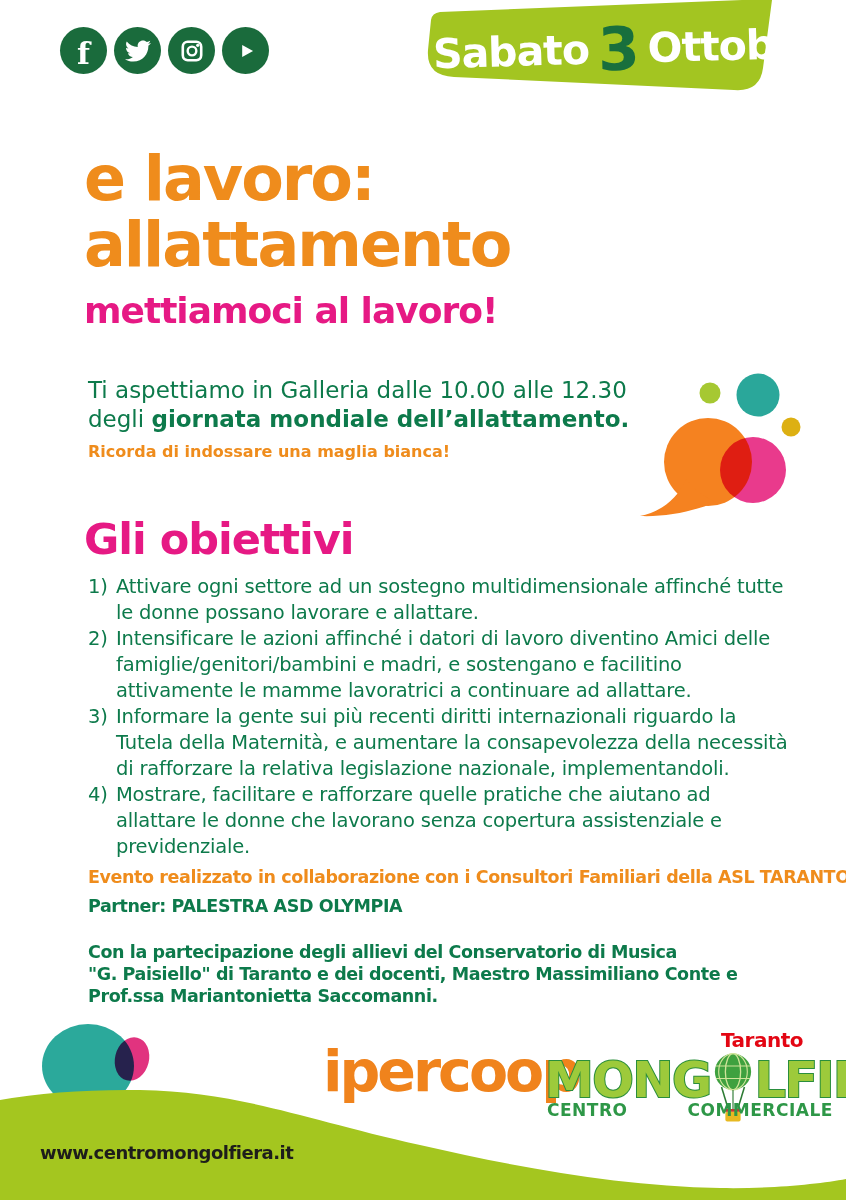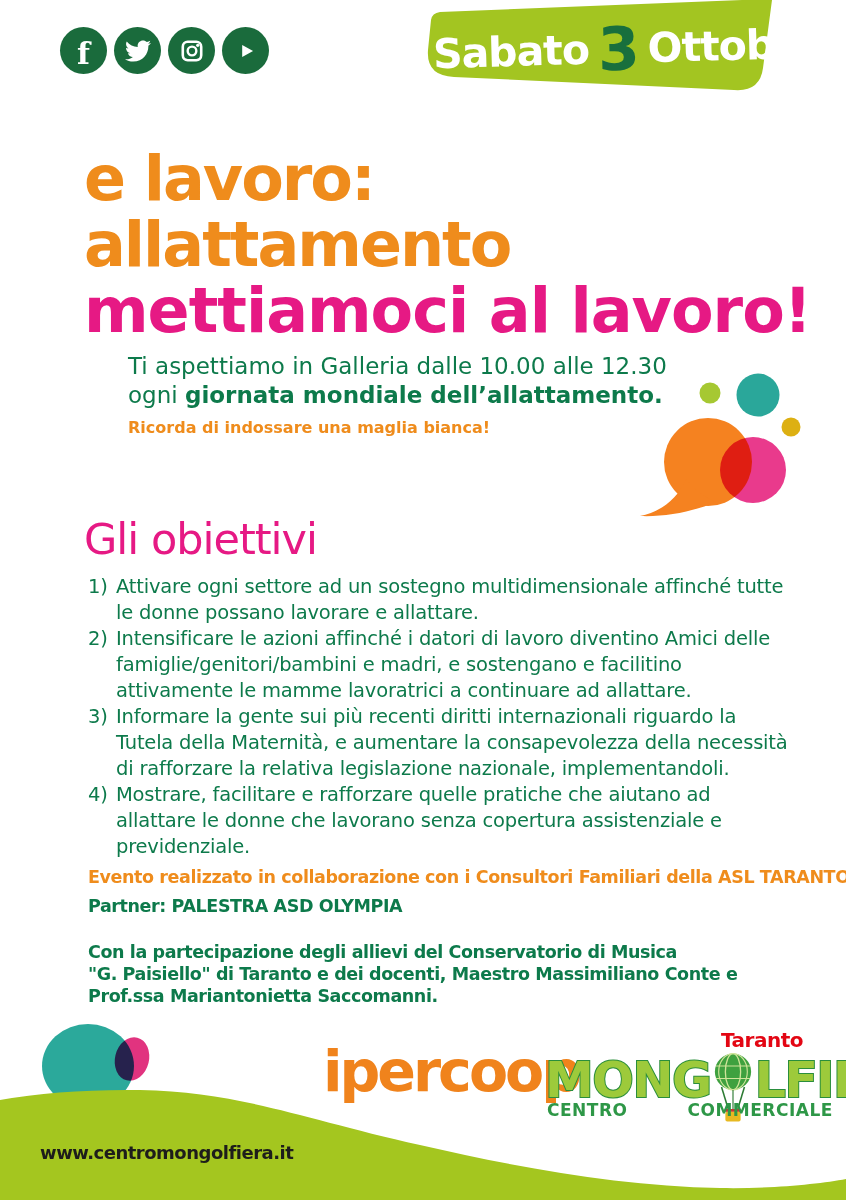--- a/index.html
+++ b/index.html
@@ -15,30 +15,30 @@
   .fb-f{color:#fff;font-weight:bold;font-size:30px;font-family:"DejaVu Serif",serif;margin-top:6px;}
   
   .banner-svg{position:absolute;left:0;top:0;}
   .banner-text{position:absolute;left:433px;top:22px;width:300px;height:56px;
     display:flex;align-items:center;gap:9px;transform:rotate(-1.6deg);}
   .banner-text .w{color:#ffffff;font-weight:bold;font-size:41px;letter-spacing:-1px;}
   .banner-text .d{color:#186f3d;font-weight:bold;font-size:60px;line-height:0.9;letter-spacing:-1px;}
   
   .headline{position:absolute;left:84px;top:146px;}
   .headline .l1{font-size:62px;font-weight:bold;color:#ef8c1c;letter-spacing:-2px;line-height:66px;}
-  .headline .l3{font-size:62px;font-weight:bold;color:#e61984;letter-spacing:-1px;line-height:50px;margin-top:8px;}
+  .headline .l3{font-size:36px;font-weight:bold;color:#e61984;letter-spacing:-1px;line-height:50px;margin-top:8px;}
   
-  .intro{position:absolute;left:88px;top:352px;font-size:23px;line-height:29px;color:#0d7a4b;white-space:nowrap;margin-left:40px;}
+  .intro{position:absolute;left:88px;top:376px;font-size:23px;line-height:29px;color:#0d7a4b;white-space:nowrap;}
   .intro .pink{color:#e61984;font-weight:bold;}
   .intro .bold{font-weight:bold;}
   .intro .reminder{color:#ef8c1c;font-weight:bold;font-size:16px;margin-top:3px;}
   
   .bubble-svg{position:absolute;left:618px;top:363px;}
   
-  .obj-head{position:absolute;left:84px;top:514px;font-size:43px;font-weight:normal;
+  .obj-head{position:absolute;left:84px;top:514px;font-size:43px;font-weight:bold;
     color:#e61984;letter-spacing:-1px;}
   .obj-list{position:absolute;left:88px;top:574px;width:706px;
     font-size:19.5px;line-height:26px;color:#0d7a4b;letter-spacing:-0.2px;}
   .obj-item{display:flex;}
   .obj-item .num{flex:0 0 28px;}
   .obj-item .txt{flex:1;}
   
   .credits{position:absolute;left:88px;top:866px;font-weight:bold;font-size:17.5px;
     letter-spacing:-0.4px;line-height:22px;}
   .credits .collab{color:#ef8c1c;white-space:nowrap;}
@@ -96,21 +96,21 @@
 </div>
 
 <div class="headline">
   <div class="l1">e lavoro:</div>
   <div class="l1">allattamento</div>
   <div class="l3">mettiamoci al lavoro!</div>
 </div>
 
 <div class="intro">
   <div>Ti aspettiamo in Galleria dalle 10.00 alle 12.30</div>
-  <div><span>ogni </span><span class="bold">giornata mondiale dell’allattamento.</span></div>
+  <div><span>degli </span><span class="bold">giornata mondiale dell’allattamento.</span></div>
   <div class="reminder">Ricorda di indossare una maglia bianca!</div>
 </div>
 
 <svg class="bubble-svg" width="220" height="175" viewBox="0 0 220 175">
   <circle cx="92" cy="30" r="10.5" fill="#a6c832"></circle>
   <circle cx="140" cy="32" r="21.5" fill="#2aa79a"></circle>
   <circle cx="173" cy="64" r="9.5" fill="#ddb012"></circle>
   <g>
     <circle cx="90" cy="99" r="44" fill="#f58220"></circle>
     <path d="M 22 153 C 42 149 60 136 68 116 C 76 126 86 134 98 139 C 74 149 47 154 22 153 Z" fill="#f58220"></path>

